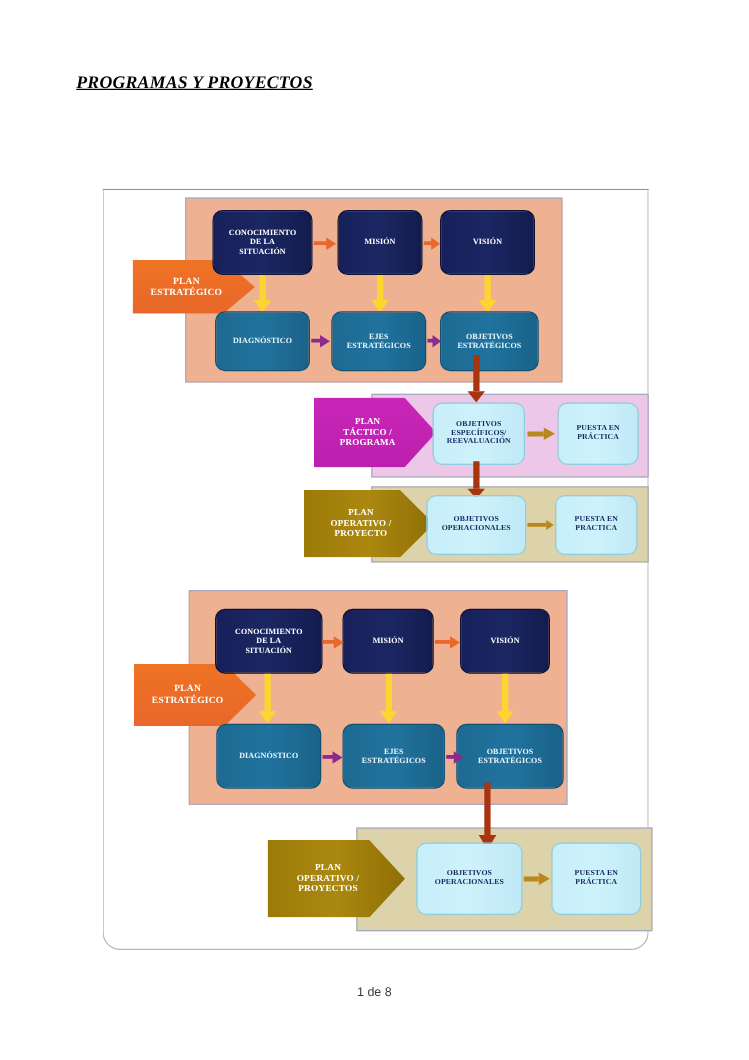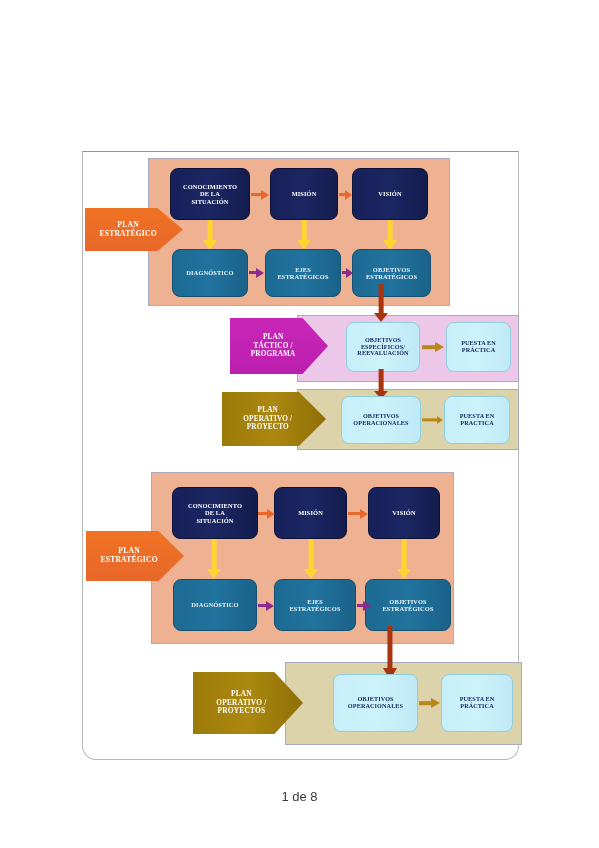--- a/index.html
+++ b/index.html
@@ -59,20 +59,21 @@
 
   
   .chev{
     position:absolute;box-sizing:border-box;
     display:flex;align-items:center;justify-content:center;
     text-align:center;
     font-family:"Liberation Serif", serif;
     font-weight:bold;color:#ffffff;
     line-height:1.18;letter-spacing:.2px;
     clip-path:polygon(0 0, 74% 0, 100% 50%, 74% 100%, 0 100%);
+    margin-left:21px;
   }
   .chev.orange{background:linear-gradient(180deg,#ef7324 0%,#e8672a 100%);}
   .chev.magenta{background:linear-gradient(180deg,#c926b8 0%,#bb1fad 100%);}
   .chev.gold{background:linear-gradient(90deg,#9c7a08 0%,#ab8810 50%,#8f6e06 100%);}
   .chev .ct{padding:0 14% 0 2%;}
 
   
   .arr{position:absolute;}
   .arr-h{ 
     display:block;
@@ -80,27 +81,28 @@
   .arr-h .shaft{position:absolute;left:0;top:50%;transform:translateY(-50%);height:36%;}
   .arr-h .head{position:absolute;right:0;top:50%;transform:translateY(-50%);
      width:0;height:0;border-top:solid transparent;border-bottom:solid transparent;}
   .arr-v .shaft{position:absolute;top:0;left:50%;transform:translateX(-50%);width:34%;}
   .arr-v .head{position:absolute;bottom:0;left:50%;transform:translateX(-50%);
      width:0;height:0;border-left:solid transparent;border-right:solid transparent;}
 
   
   .footer{
     position:absolute;left:0;top:789px;width:599px;text-align:center;
-    font-family:"Liberation Sans", sans-serif;font-size:13px;color:#3a3a3a;
+    font-family:"Liberation Sans", sans-serif;font-size:10px;color:#3a3a3a;
   }
 </style>
 </head>
 <body>
 
 <div class="title-block">
+  <div class="title-line">PROGRAMAS Y PROYECTOS</div>
 </div>
 
 <div class="frame"></div>
 
 <div>
 
   <div class="band peach" style="left:148px;top:158px;width:302px;height:148px;"></div>
 
   <div class="band pink" style="left:297px;top:315px;width:222px;height:67px;"></div>
 

